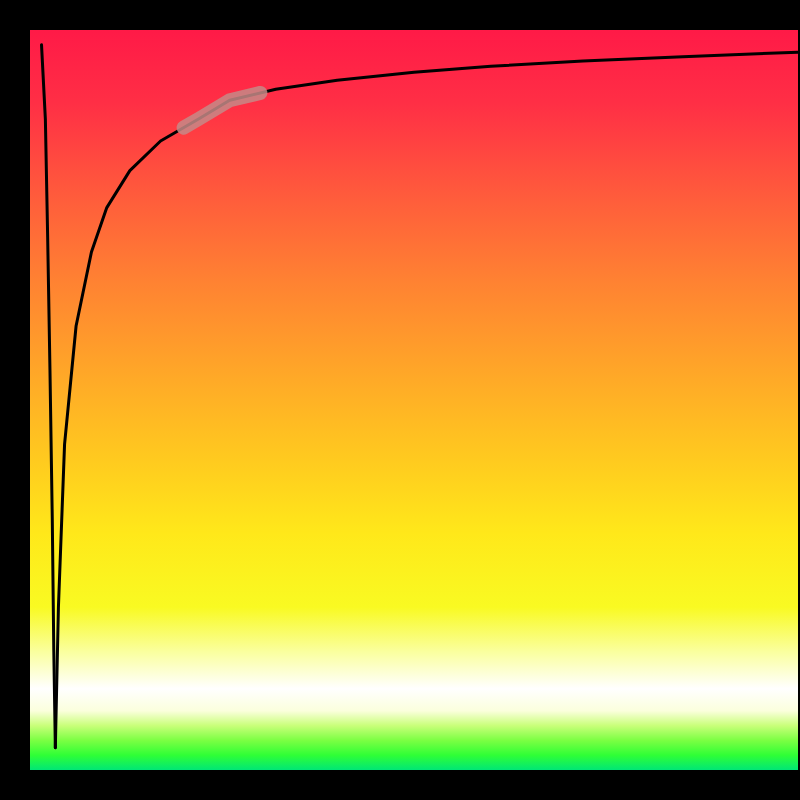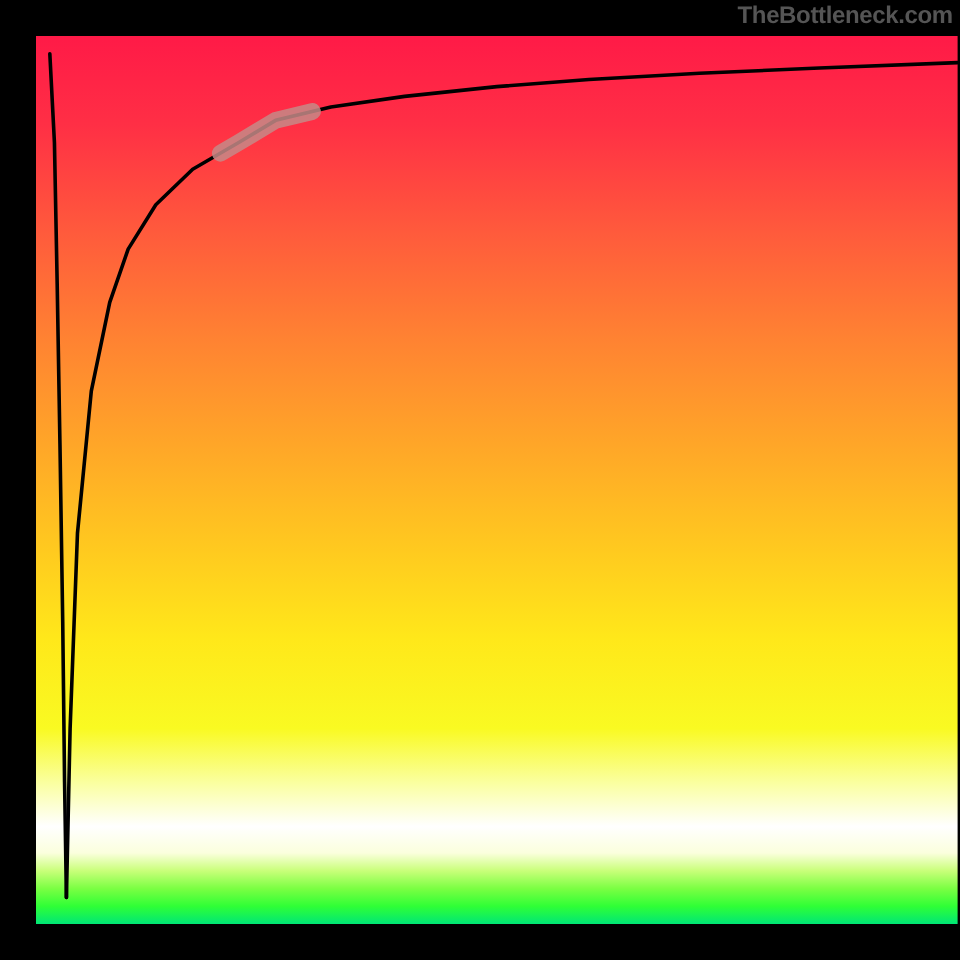--- a/index.html
+++ b/index.html
@@ -59,21 +59,20 @@
     width: 768px;
     height: 740px;
     z-index: 3;
     overflow: visible;
   }
 </style>
 </head>
 <body>
 
 <div class="chart-container">
-  <div class="watermark">TheBottleneck.com</div>
   <div class="plot-area"></div>
   <svg class="overlay" viewBox="0 0 768 740" preserveAspectRatio="none">
     <g id="curves">
         <path d="M11.52 14.80 L15.36 88.80 L17.66 207.20 L19.97 340.40 L22.27 488.40 L23.81 621.60 L25.34 717.80" fill="none" stroke="#000000" stroke-width="3" stroke-linecap="round" stroke-linejoin="round"></path>
         <path d="M25.34 717.80 L28.42 577.20 L34.56 414.40 L46.08 296.00 L61.44 222.00 L76.80 177.60 L99.84 140.60 L130.56 111.00 L168.96 88.80 L199.68 70.30 L245.76 59.20 L307.20 50.32 L384.00 42.18 L460.80 36.26 L552.96 31.08 L652.80 26.64 L768.00 22.20" fill="none" stroke="#000000" stroke-width="3" stroke-linecap="round" stroke-linejoin="round"></path>
         <path d="M153.60 97.68 L168.96 88.80 L199.68 70.30 L230.40 62.90" fill="none" stroke="#c58a87" stroke-width="14" stroke-linecap="round" opacity="0.85"></path>
       </g>
   </svg>
 </div>
 

